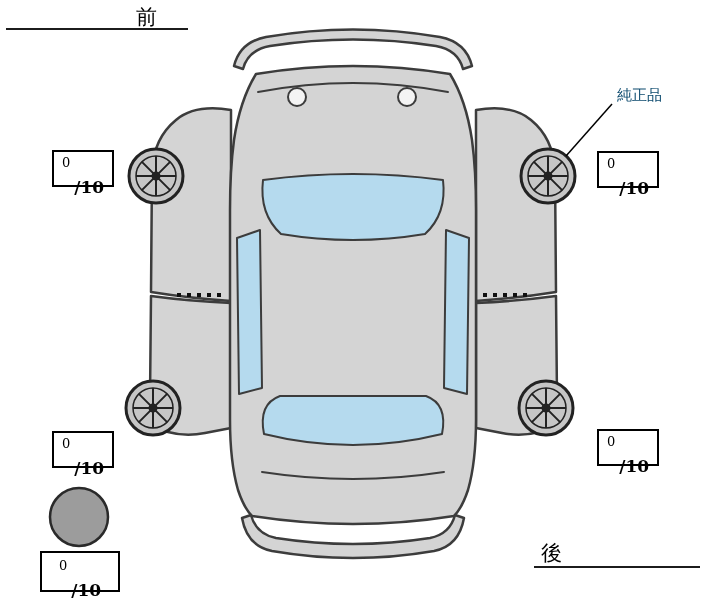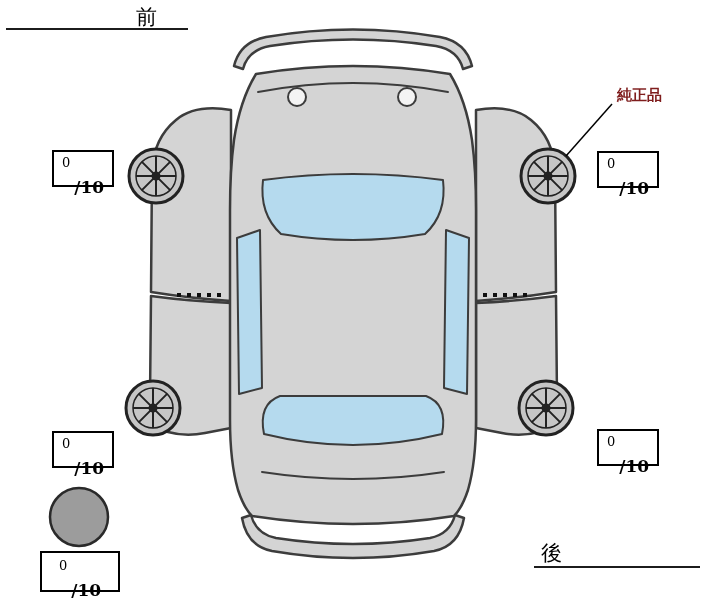--- a/index.html
+++ b/index.html
@@ -19,22 +19,22 @@
   .jp-label {
     position: absolute;
     font-size: 21px;
     font-weight: 500;
     letter-spacing: 1px;
     color: #000;
   }
   .genuine-label {
     position: absolute;
     font-size: 15px;
-    font-weight: bold;
-    color: #7f1d1d;
+    font-weight: normal;
+    color: #0c4a6e;
   }
   .rule {
     position: absolute;
     border-top: 2px solid #1c1c1c;
     height: 0;
   }
 
   
   .score-box {
     position: absolute;

